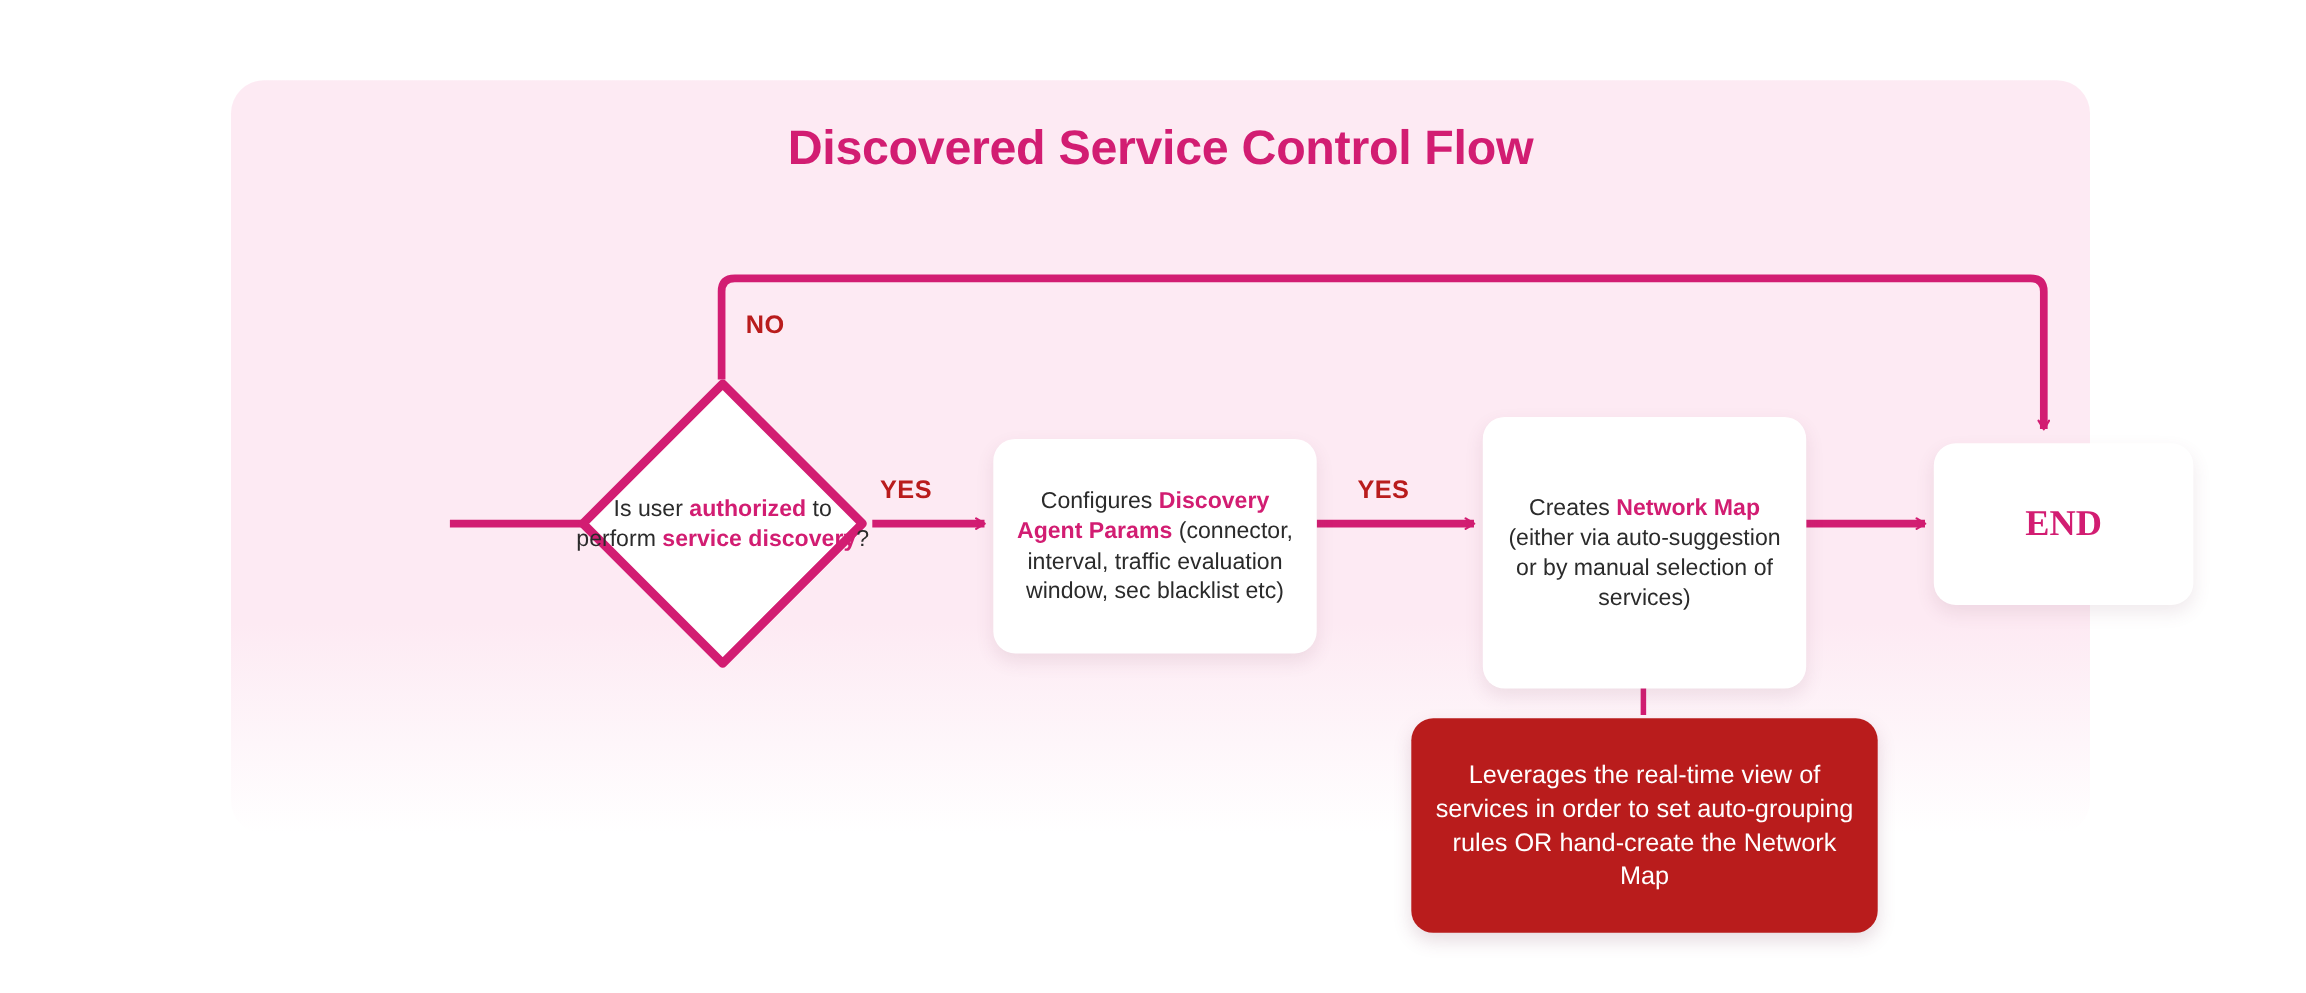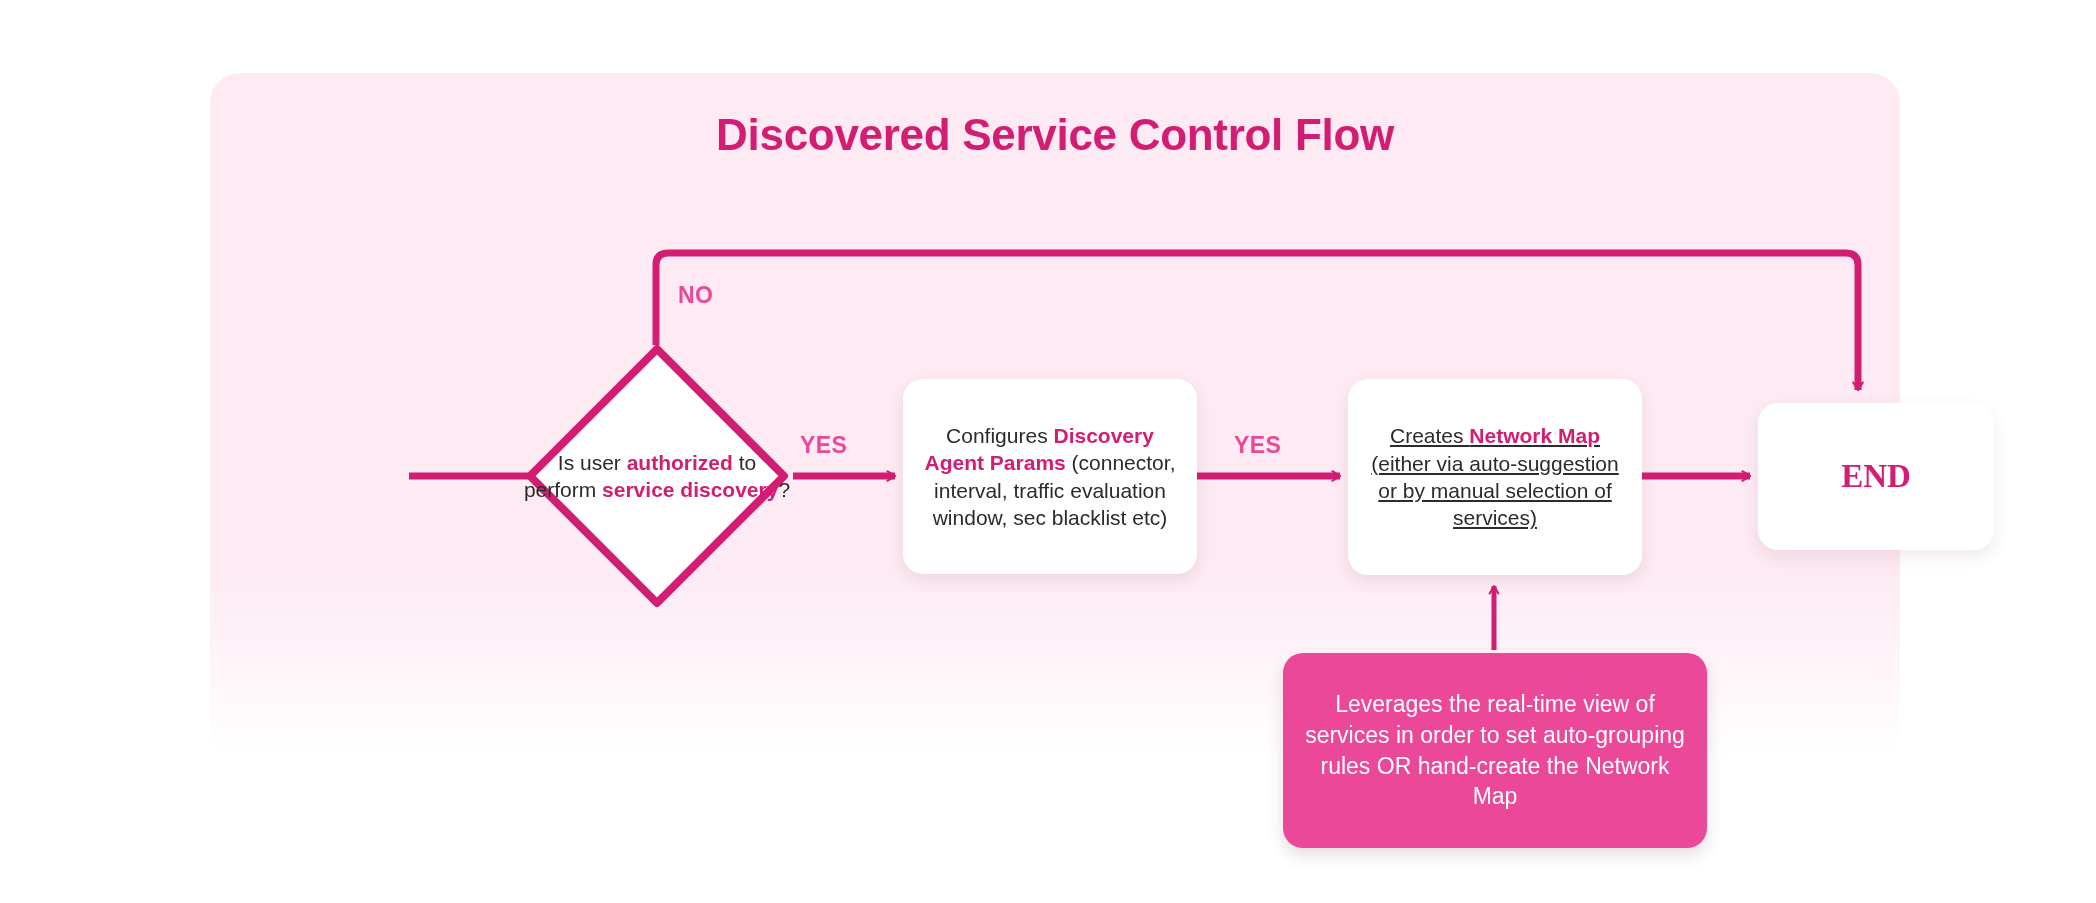--- a/index.html
+++ b/index.html
@@ -43,22 +43,22 @@
     text-align:center;
     color:#2b2b2b;
     font-size:21px;
     line-height:1.30;
     box-sizing:border-box;
     padding:10px 16px;
   }
   .node .hl{color:#d21d72;font-weight:bold;}
 
   #node-start{left:113px;top:403px;width:296px;height:147px;}
-  #node-params{left:903px;top:379px;width:294px;height:195px;}
-  #node-map{left:1348px;top:379px;width:294px;height:196px;text-decoration:underline;}
+  #node-params{left:903px;top:399px;width:294px;height:195px;}
+  #node-map{left:1348px;top:379px;width:294px;height:247px;}
   #node-end{left:1758px;top:403px;width:236px;height:147px;
             font-size:33px;font-weight:bold;color:#d21d72;font-family:Liberation Serif, serif;}
 
   
   .diamond-wrap{
     position:absolute;
     left:521px;top:340px;
     width:272px;height:272px;
   }
   .diamond-wrap svg{position:absolute;left:0;top:0;}
@@ -70,36 +70,36 @@
     font-size:21px;line-height:1.30;color:#2b2b2b;
   }
   .diamond-text .hl{color:#d21d72;font-weight:bold;}
 
   
   #note-box{
     position:absolute;
     left:1283px;top:653px;
     width:424px;height:195px;
     border-radius:20px;
-    background:#ec4899;
+    background:#b91c1c;
     box-shadow:0 7px 16px rgba(120,60,90,0.18);
     display:flex;align-items:center;justify-content:center;
     text-align:center;
     color:#ffffff;
     font-size:23px;line-height:1.33;
     box-sizing:border-box;padding:10px 20px;
   }
 
   
   #wires{position:absolute;left:0;top:0;width:2096px;height:903px;pointer-events:none;}
 
   
   .edge-label{
     position:absolute;
-    font-size:23px;font-weight:bold;color:#ec4899;
+    font-size:23px;font-weight:bold;color:#b91c1c;
     letter-spacing:0.4px;
   }
   #label-no{left:678px;top:282px;}
   #label-yes-1{left:800px;top:432px;}
   #label-yes-2{left:1234px;top:432px;}
 </style>
 </head>
 <body>
 
 <div id="stage">

